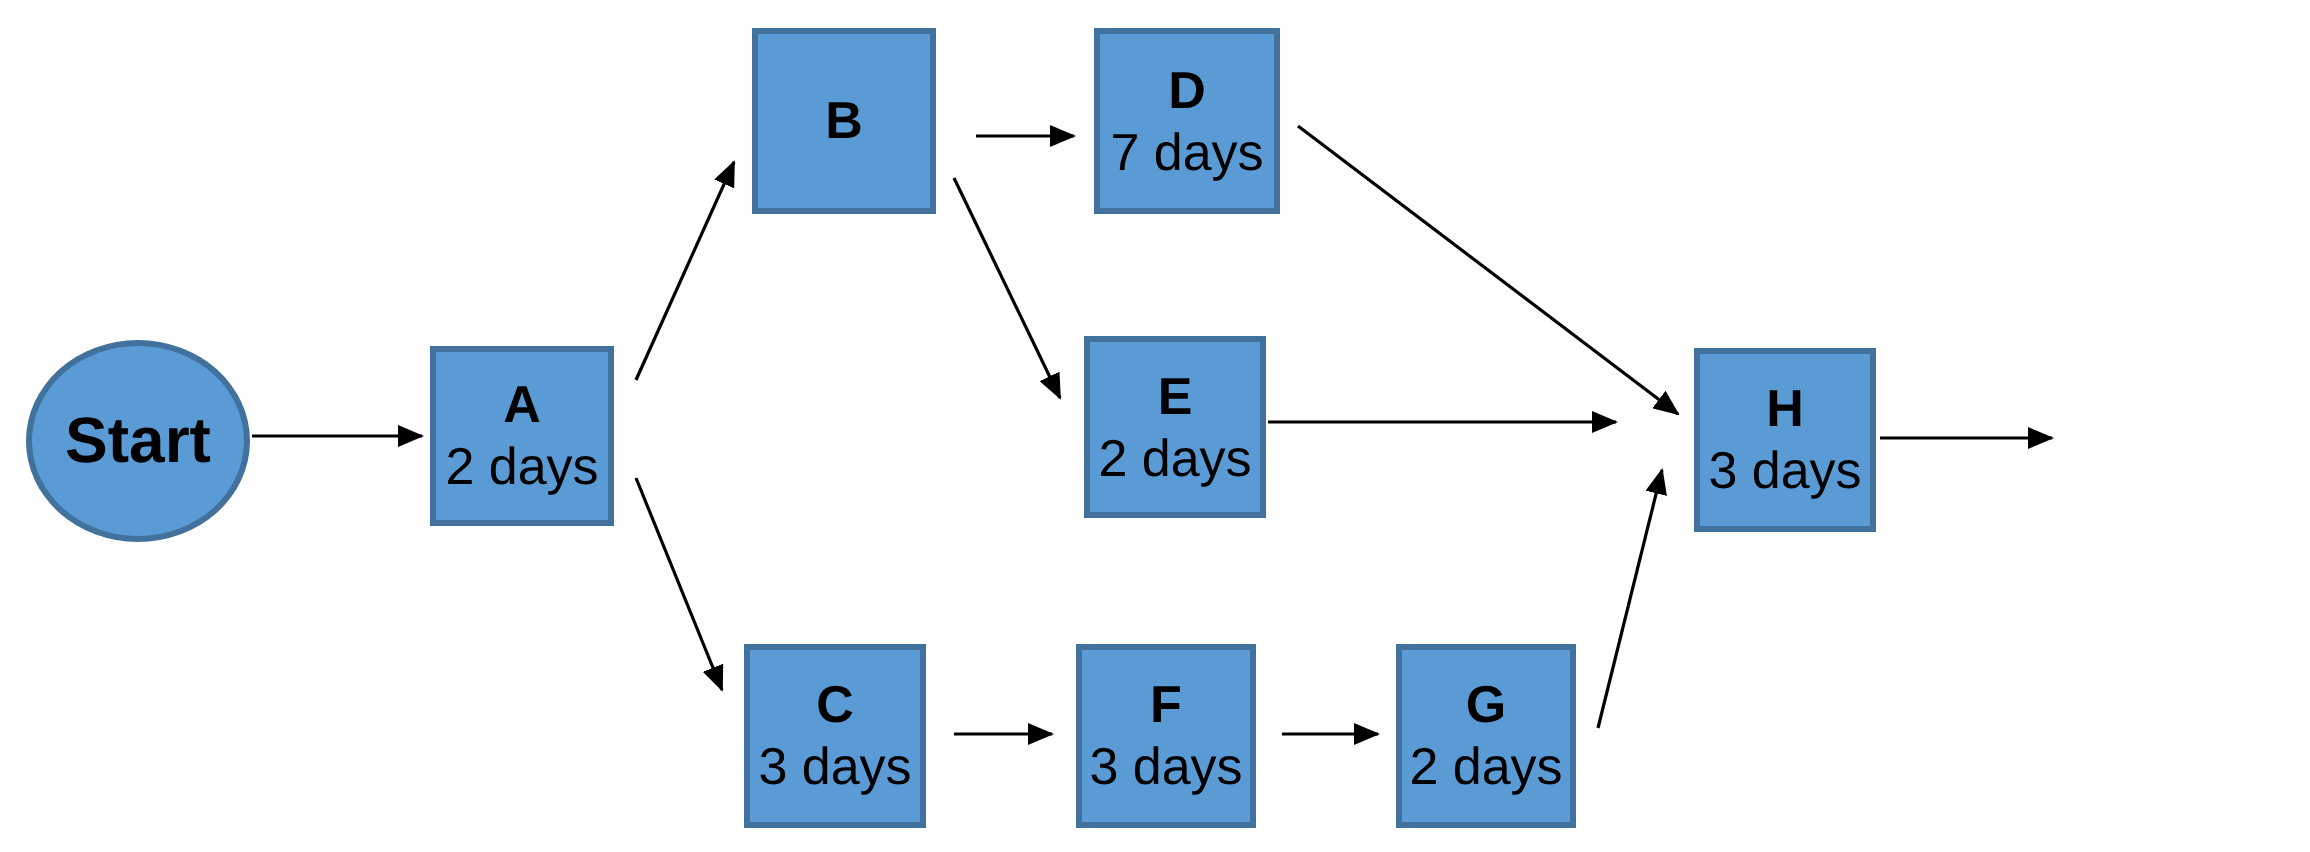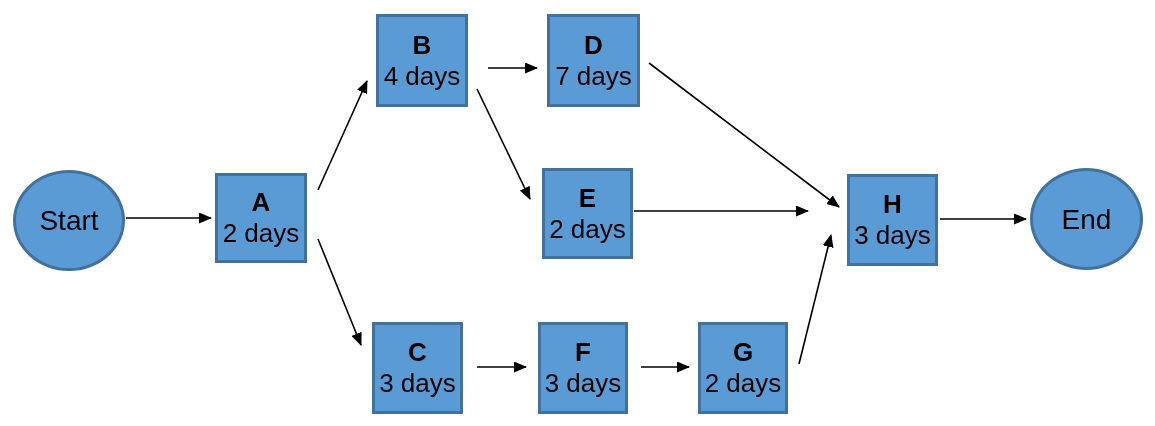--- a/index.html
+++ b/index.html
@@ -44,22 +44,22 @@
   .node .node-duration {
     font-size: 26px;
     font-weight: normal;
     line-height: 31px;
     white-space: nowrap;
   }
   .node.terminal {
     border-radius: 50%;
   }
   .node.terminal .node-label {
-    font-size: 28px;
-    font-weight: normal;
+    font-size: 32px;
+    font-weight: bold;
   }
   
   .n-start { left: 13px;   top: 170px; width: 112px; height: 101px; }
   .n-a     { left: 215px;  top: 173px; width: 92px;  height: 90px; }
   .n-b     { left: 376px;  top: 14px;  width: 92px;  height: 93px; }
   .n-d     { left: 547px;  top: 14px;  width: 93px;  height: 93px; }
   .n-e     { left: 542px;  top: 168px; width: 91px;  height: 91px; }
   .n-c     { left: 372px;  top: 322px; width: 91px;  height: 92px; }
   .n-f     { left: 538px;  top: 322px; width: 90px;  height: 92px; }
   .n-g     { left: 698px;  top: 322px; width: 90px;  height: 92px; }
@@ -99,21 +99,20 @@
     <div class="node-label">Start</div>
   </div>
 
   <div class="node n-a">
     <div class="node-label">A</div>
     <div class="node-duration">2 days</div>
   </div>
 
   <div class="node n-b">
     <div class="node-label">B</div>
-    <div class="node-duration">4 days</div>
   </div>
 
   <div class="node n-d">
     <div class="node-label">D</div>
     <div class="node-duration">7 days</div>
   </div>
 
   <div class="node n-e">
     <div class="node-label">E</div>
     <div class="node-duration">2 days</div>
@@ -132,17 +131,14 @@
   <div class="node n-g">
     <div class="node-label">G</div>
     <div class="node-duration">2 days</div>
   </div>
 
   <div class="node n-h">
     <div class="node-label">H</div>
     <div class="node-duration">3 days</div>
   </div>
 
-  <div class="node terminal n-end">
-    <div class="node-label">End</div>
-  </div>
 
 </div>
 
 </body></html>

